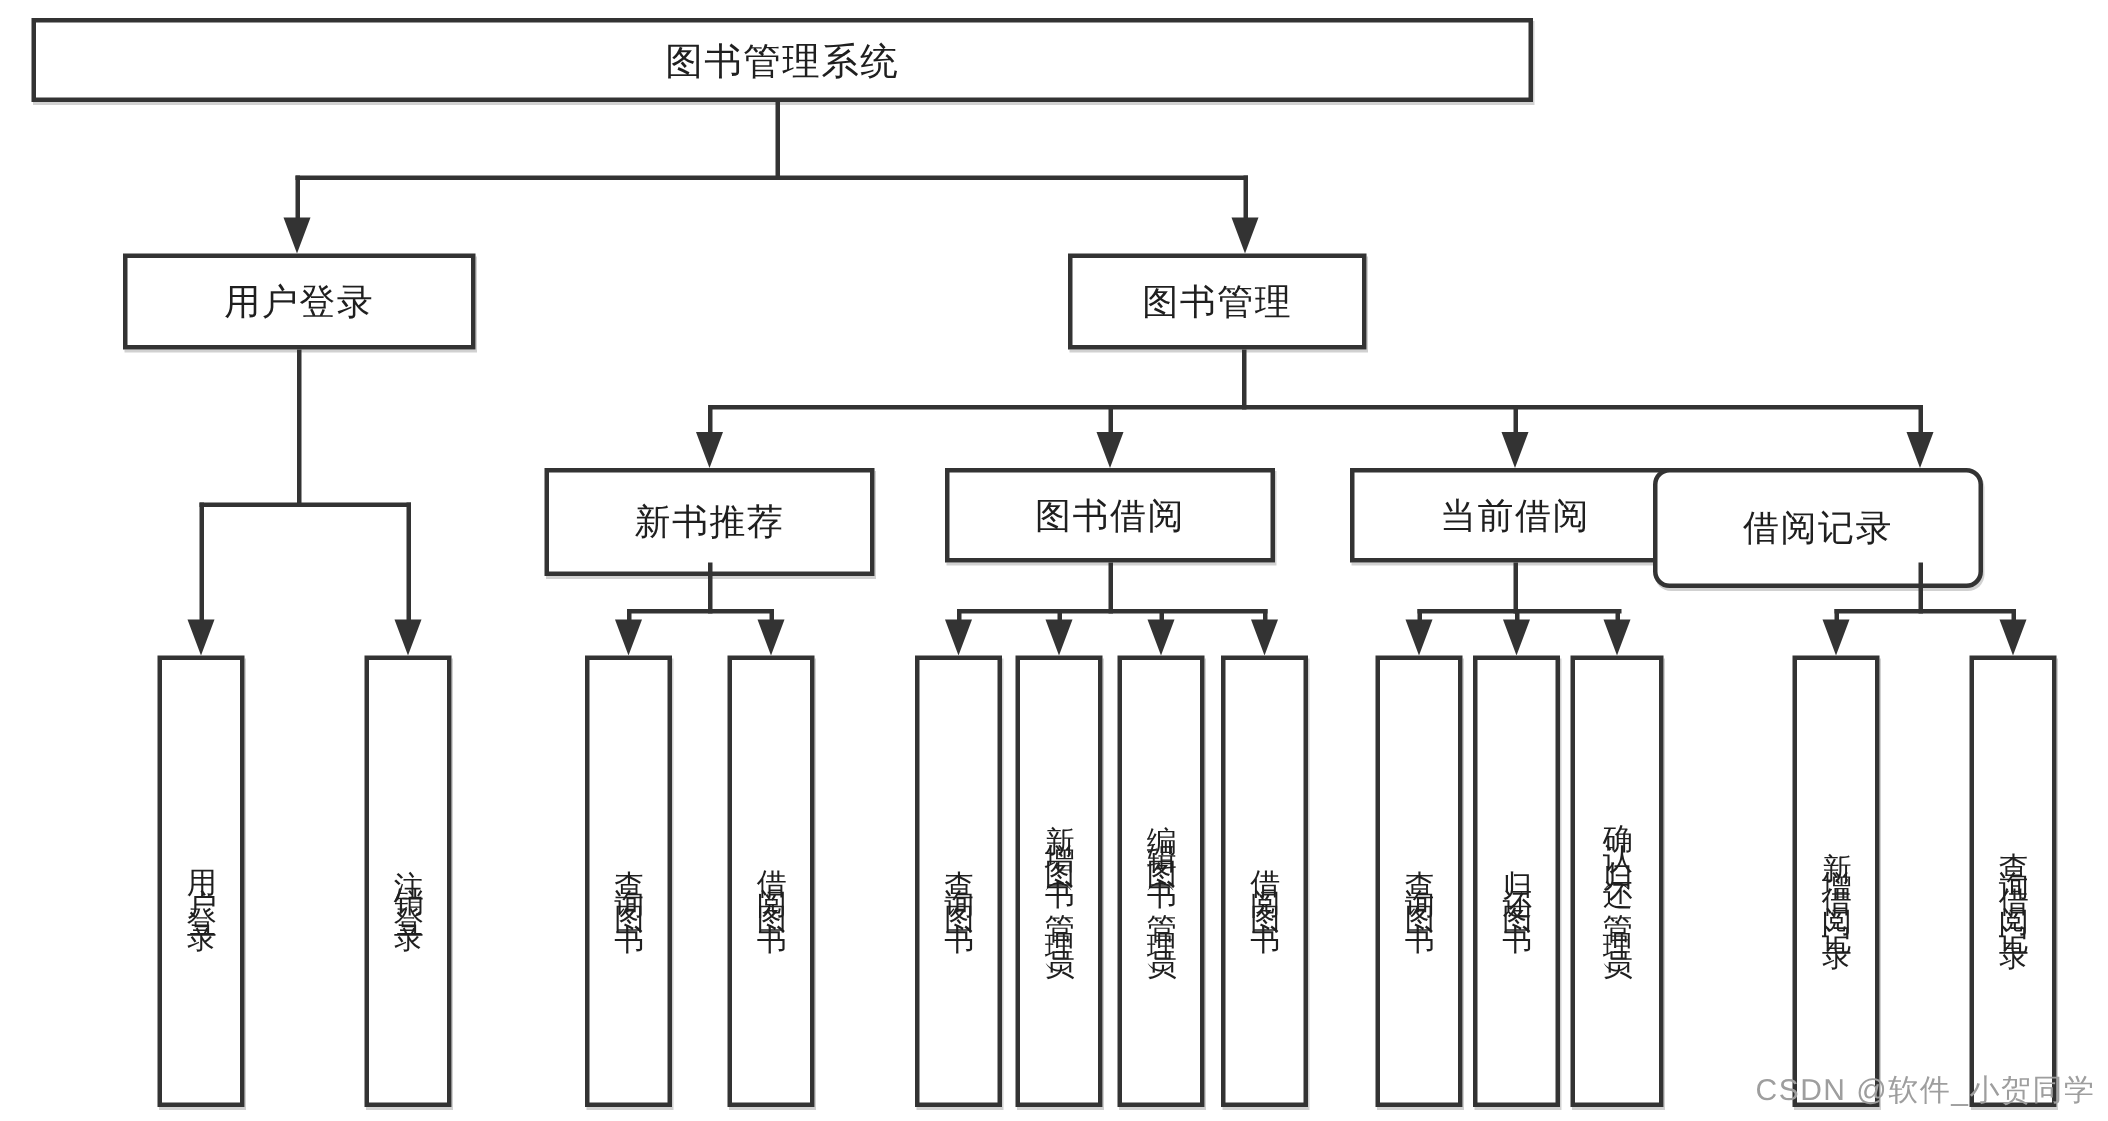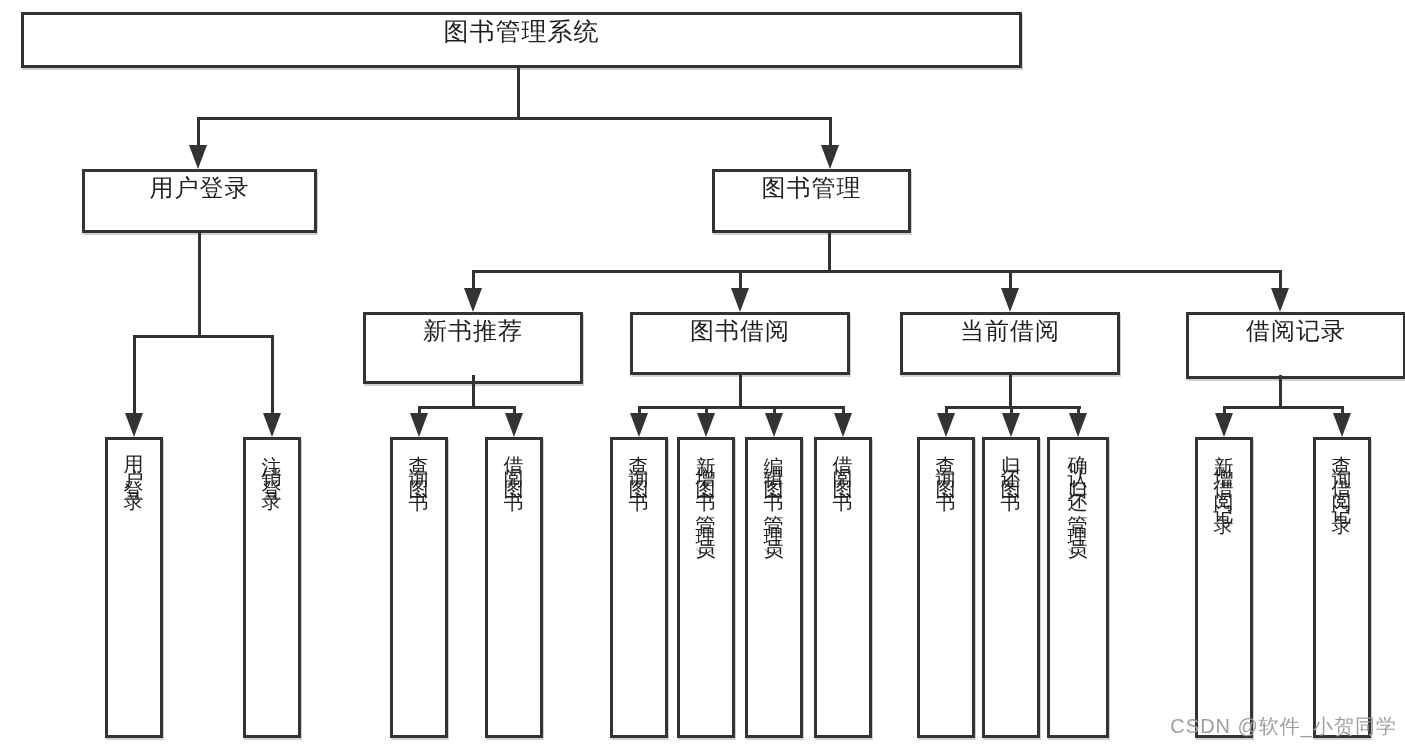--- a/index.html
+++ b/index.html
@@ -19,20 +19,21 @@
     height:747px;
     background:var(--bg);
     overflow:hidden;
   }
   .box{
     position:absolute;
     box-sizing:border-box;
     border:3px solid var(--line);
     background:var(--bg);
     display:flex;
+    align-items:center;
     justify-content:center;
     color:var(--text);
     box-shadow:1px 2px 0 rgba(0,0,0,0.18);
   }
   .hlabel{
     font-size:24px;
     letter-spacing:1px;
     white-space:nowrap;
   }
   .box.root .hlabel{font-size:25px;}
@@ -114,21 +115,21 @@
 
   <div class="box" style="left:363px;top:312px;width:220px;height:72px;">
     <span class="hlabel">新书推荐</span>
   </div>
   <div class="box" style="left:900px;top:312px;width:220px;height:63px;">
     <span class="hlabel">当前借阅</span>
   </div>
   <div class="box" style="left:630px;top:312px;width:220px;height:63px;">
     <span class="hlabel">图书借阅</span>
   </div>
-  <div class="box" style="left:1186px;top:312px;width:220px;height:67px;">
+  <div class="box" style="left:1102px;top:312px;width:220px;height:80px;border-radius:11px;">
     <span class="hlabel">借阅记录</span>
   </div>
 
   <div class="vline" style="left:471.5px;top:375px;height:34px;"></div>
   <div class="hline" style="left:417.5px;top:405.5px;width:98px;"></div>
   <div class="vline" style="left:417.5px;top:405.5px;height:10px;"></div>
   <div class="arrowhead" style="left:410px;top:413px;"></div>
   <div class="vline" style="left:512.5px;top:405.5px;height:10px;"></div>
   <div class="arrowhead" style="left:505px;top:413px;"></div>
 

